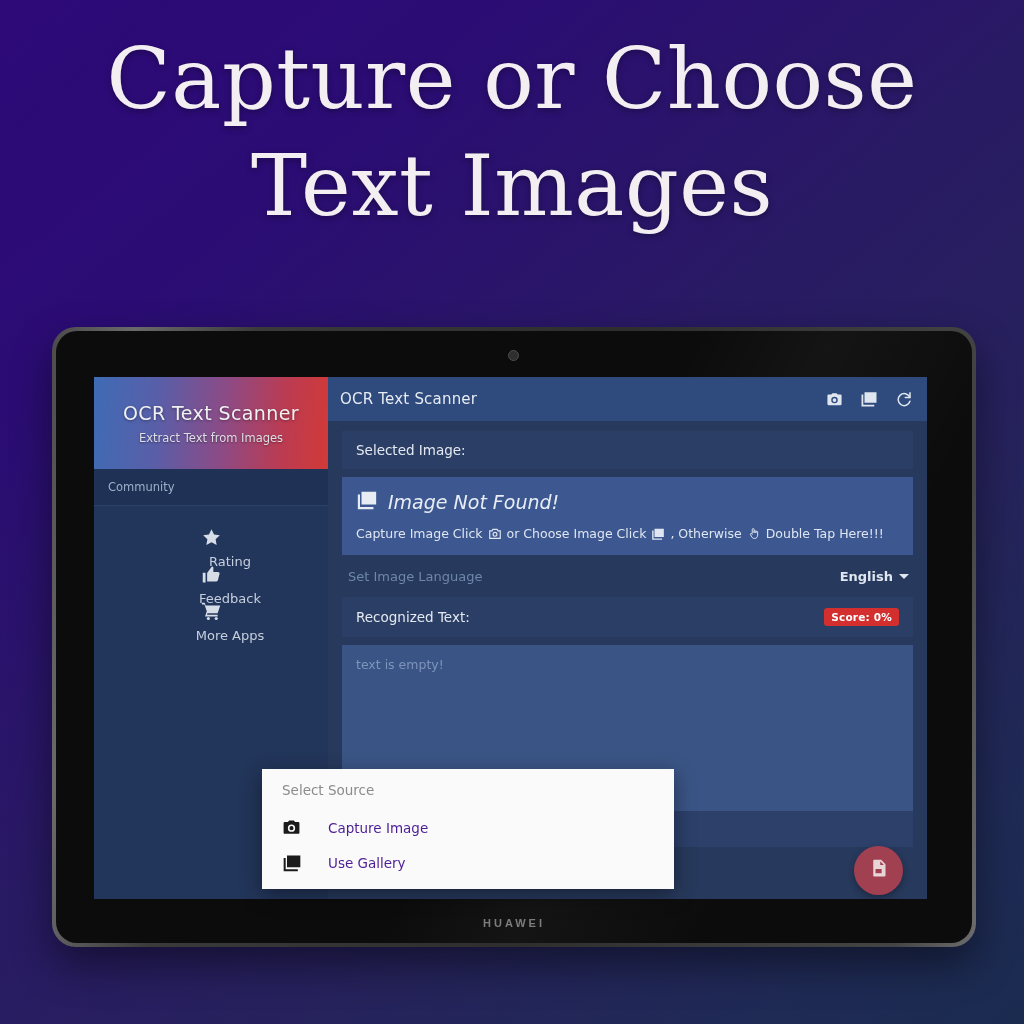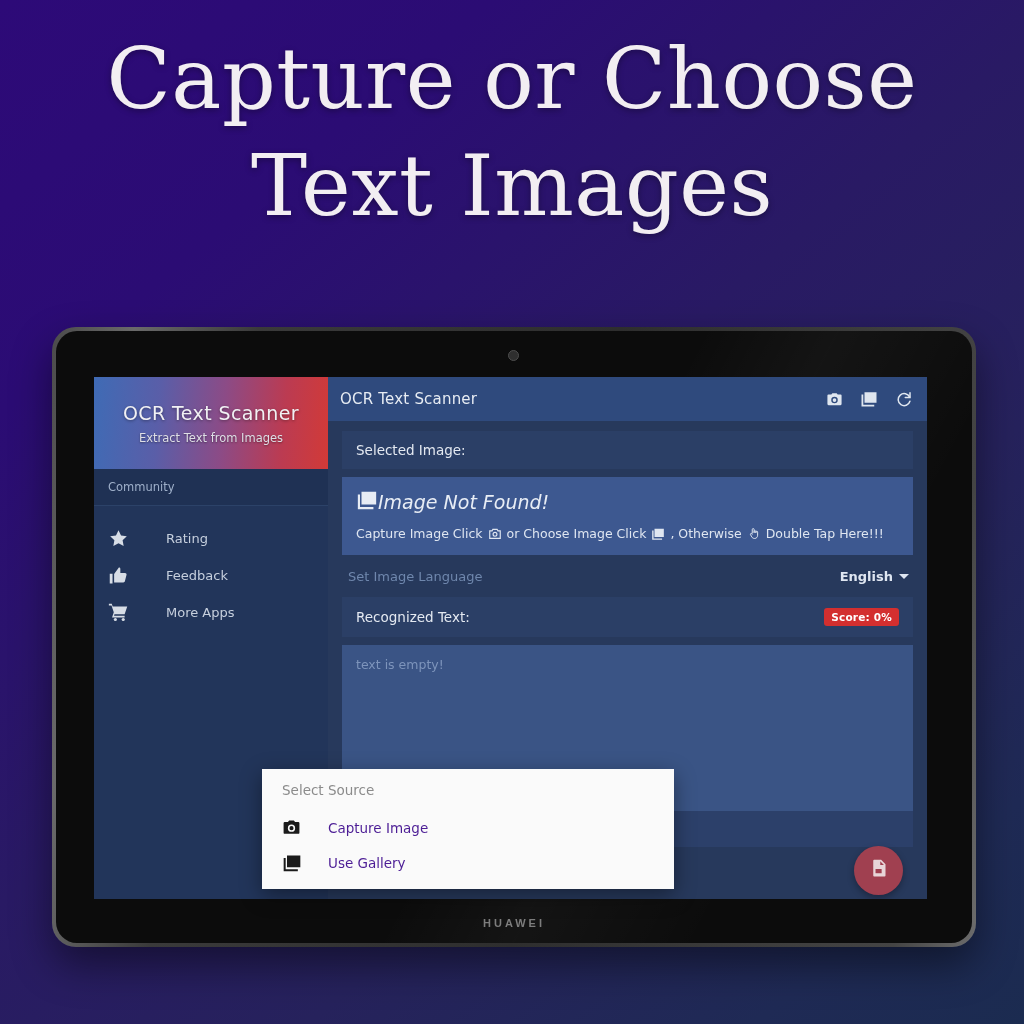--- a/index.html
+++ b/index.html
@@ -140,20 +140,21 @@
   }
   .nav-list { padding-top: 14px; }
   .nav-item {
     display: flex;
     align-items: center;
     height: 37px;
     padding-left: 14px;
     color: #c6cfdd;
     font-size: 13px;
     cursor: pointer;
+    flex-direction: column;
   }
   .nav-icon {
     width: 34px;
     flex: 0 0 34px;
     display: flex;
     align-items: center;
     color: #d7dde6;
   }
   .nav-label { padding-left: 24px; }
 
@@ -204,21 +205,21 @@
     align-items: center;
     justify-content: space-between;
   }
   .card-body-img {
     background: #3d5890;
     padding: 12px 14px 14px 14px;
   }
   .img-missing {
     display: flex;
     align-items: center;
-    gap: 0;
+    gap: 10px;
     color: #e8edf5;
     font-size: 19px;
     font-style: italic;
     margin-bottom: 11px;
   }
   .img-hint {
     display: flex;
     align-items: center;
     flex-wrap: wrap;
     gap: 5px;

